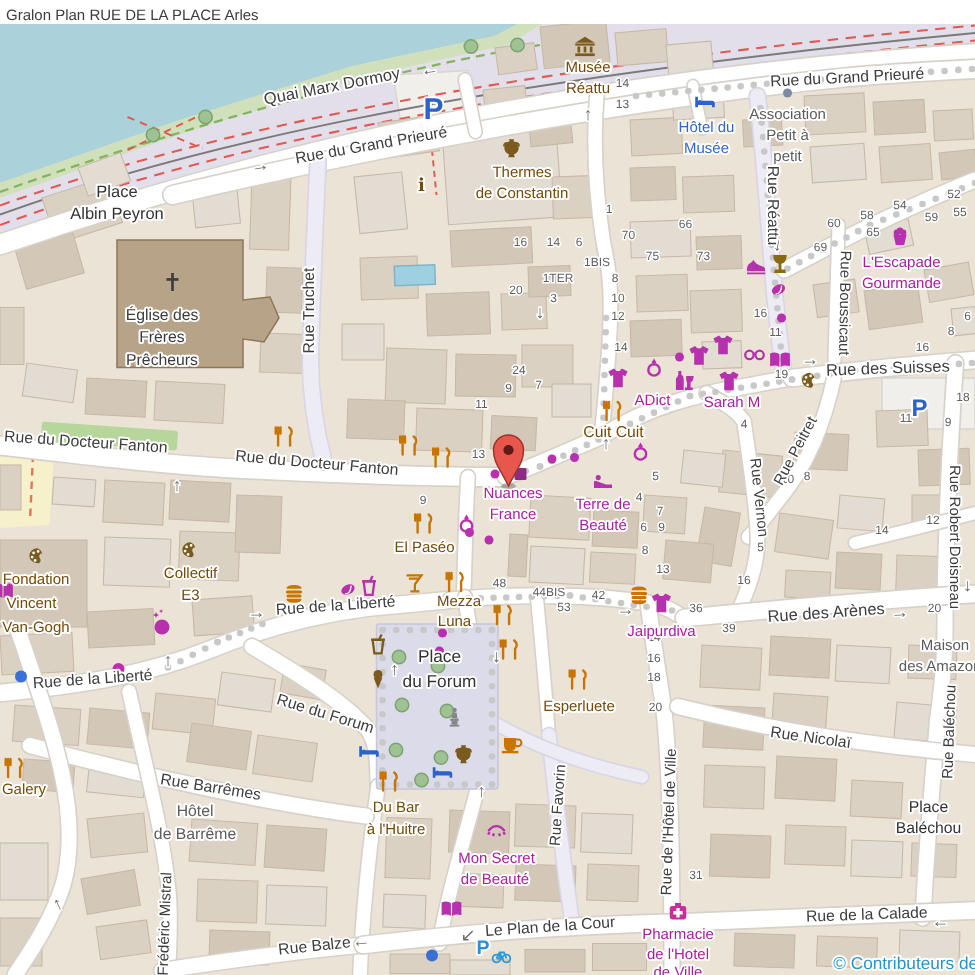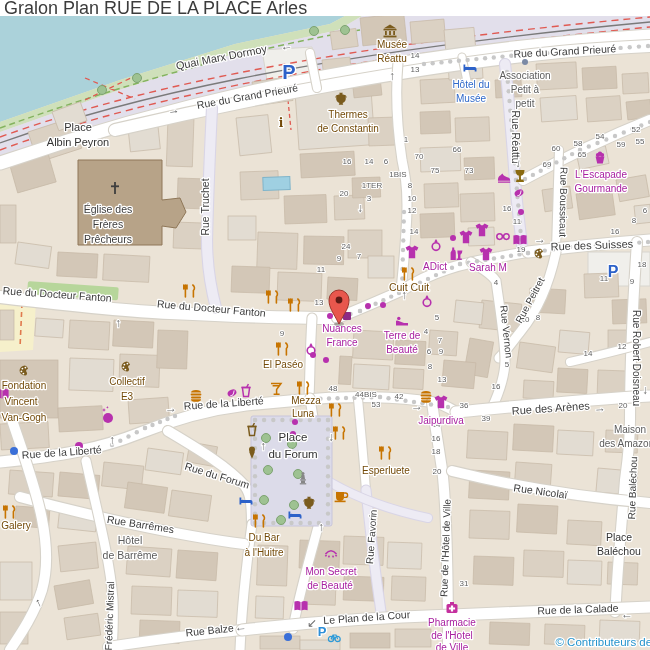--- a/index.html
+++ b/index.html
@@ -1,18 +1,18 @@
 <!DOCTYPE html>
 <html><head>
 <meta charset="utf-8">
 <style>
   html,body{margin:0;padding:0;background:#fff;}
   .stage{position:relative;width:650px;height:650px;overflow:hidden;font-family:"Liberation Sans",sans-serif;}
   .hdr{position:absolute;top:0;left:0;width:100%;height:16px;background:#ffffff;z-index:5;}
-  .hdr span{font-size:18px;color:#3c3c3c;padding-left:4px;line-height:16px;display:inline-block;white-space:nowrap;}
+  .hdr span{font-size:10px;color:#3c3c3c;padding-left:4px;line-height:16px;display:inline-block;white-space:nowrap;}
   svg{position:absolute;top:16px;left:0;}
   text{font-family:"Liberation Sans",sans-serif;}
   .lbl{stroke:#ffffff;stroke-width:2.6px;paint-order:stroke;stroke-linejoin:round;text-anchor:middle;}
   .num{stroke:#ffffff;stroke-width:2px;paint-order:stroke;stroke-linejoin:round;text-anchor:middle;font-size:8px;fill:#5f5f5f;}
   .arw{text-anchor:middle;font-size:12px;fill:#6d6d6d;stroke:#fff;stroke-width:2px;paint-order:stroke;}
 </style>
 </head>
 <body>
 
 <div class="stage">

